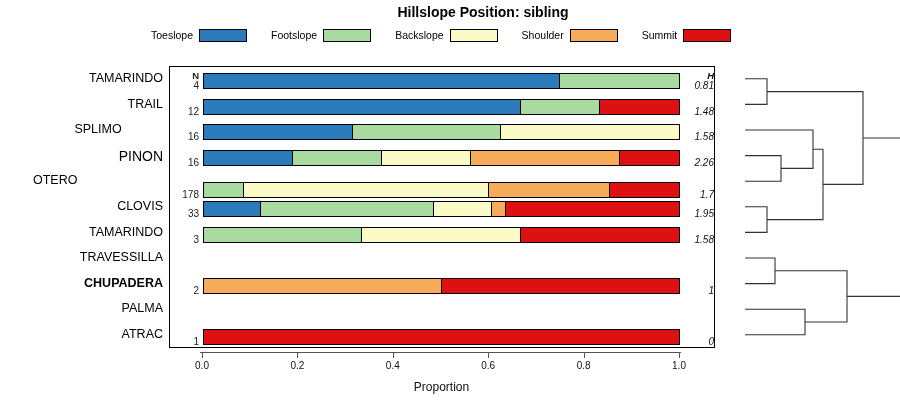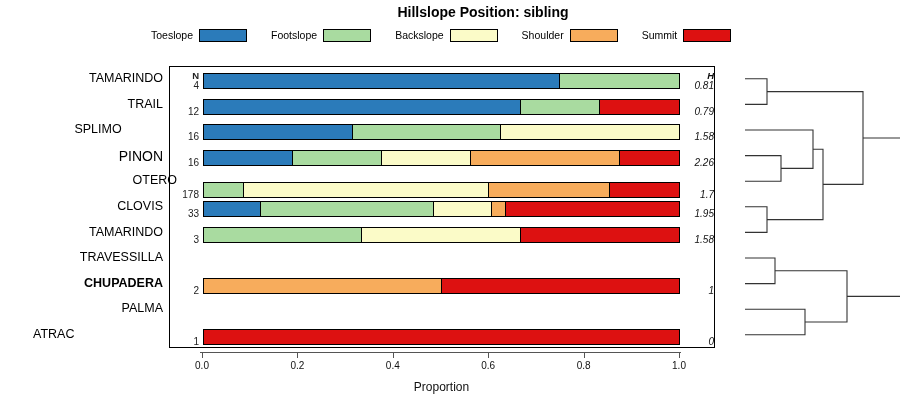--- a/index.html
+++ b/index.html
@@ -111,21 +111,21 @@
           <div class="row-h">0.81</div>
           <div class="row-n header">N</div>
           <div class="row-h header">H</div>
           <div class="bar">
             <div class="seg" style="flex: 0 0 75%; background: rgb(43, 123, 186);"></div>
             <div class="seg" style="flex: 0 0 25%; background: rgb(169, 219, 160);"></div>
           </div>
         </div>
         <div class="row" style="top: 26.6px;">
           <div class="row-n">12</div>
-          <div class="row-h">0.79</div>
+          <div class="row-h">1.48</div>
           <div class="bar">
             <div class="seg" style="flex: 0 0 66.7%; background: rgb(43, 123, 186);"></div>
             <div class="seg" style="flex: 0 0 16.7%; background: rgb(169, 219, 160);"></div>
             <div class="seg" style="flex: 0 0 16.6%; background: rgb(221, 17, 17);"></div>
           </div>
         </div>
         <div class="row" style="top: 52.2px;">
           <div class="row-n">16</div>
           <div class="row-h">1.58</div>
           <div class="bar">
@@ -191,27 +191,27 @@
           </div>
         </div>
       </div>
   </div>
 
   <div id="ylabels">
       <div style="position: absolute; left: 0px; width: 130px; text-align: right; font-size: 12.5px; top: 71px;">TAMARINDO</div>
       <div style="position: absolute; left: 0px; width: 130px; text-align: right; font-size: 12.5px; top: 96.6px;">TRAIL</div>
       <div style="position: absolute; left: 0px; width: 130px; text-align: center; font-size: 12.5px; top: 122.2px;">SPLIMO</div>
       <div style="position: absolute; left: 0px; width: 130px; text-align: right; font-size: 14px; top: 147.8px;">PINON</div>
-      <div style="position: absolute; left: 14px; width: 130px; text-align: right; font-size: 12.5px; top: 173.4px;">OTERO</div>
+      <div style="position: absolute; left: 0px; width: 130px; font-size: 12.5px; top: 173.4px;">OTERO</div>
       <div style="position: absolute; left: 0px; width: 130px; text-align: right; font-size: 12.5px; top: 199px;">CLOVIS</div>
       <div style="position: absolute; left: 0px; width: 130px; text-align: right; font-size: 12.5px; top: 224.6px;">TAMARINDO</div>
       <div style="position: absolute; left: 0px; width: 130px; text-align: right; font-size: 12.5px; top: 250.2px;">TRAVESSILLA</div>
       <div style="position: absolute; left: 0px; width: 130px; text-align: right; font-size: 12.5px; top: 275.8px; font-weight: bold;">CHUPADERA</div>
       <div style="position: absolute; left: 0px; width: 130px; text-align: right; font-size: 12.5px; top: 301.4px;">PALMA</div>
-      <div style="position: absolute; left: 0px; width: 130px; font-size: 12.5px; top: 327px;">ATRAC</div>
+      <div style="position: absolute; left: 0px; width: 130px; text-align: right; font-size: 12.5px; top: 327px;">ATRAC</div>
     </div>
 
   <div class="axis-line"></div>
   <div id="xticks">
       <div class="tick" style="left: 169px;"></div>
       <div class="tick-label" style="left: 169px;">0.0</div>
       <div class="tick" style="left: 264.4px;"></div>
       <div class="tick-label" style="left: 264.4px;">0.2</div>
       <div class="tick" style="left: 359.8px;"></div>
       <div class="tick-label" style="left: 359.8px;">0.4</div>

